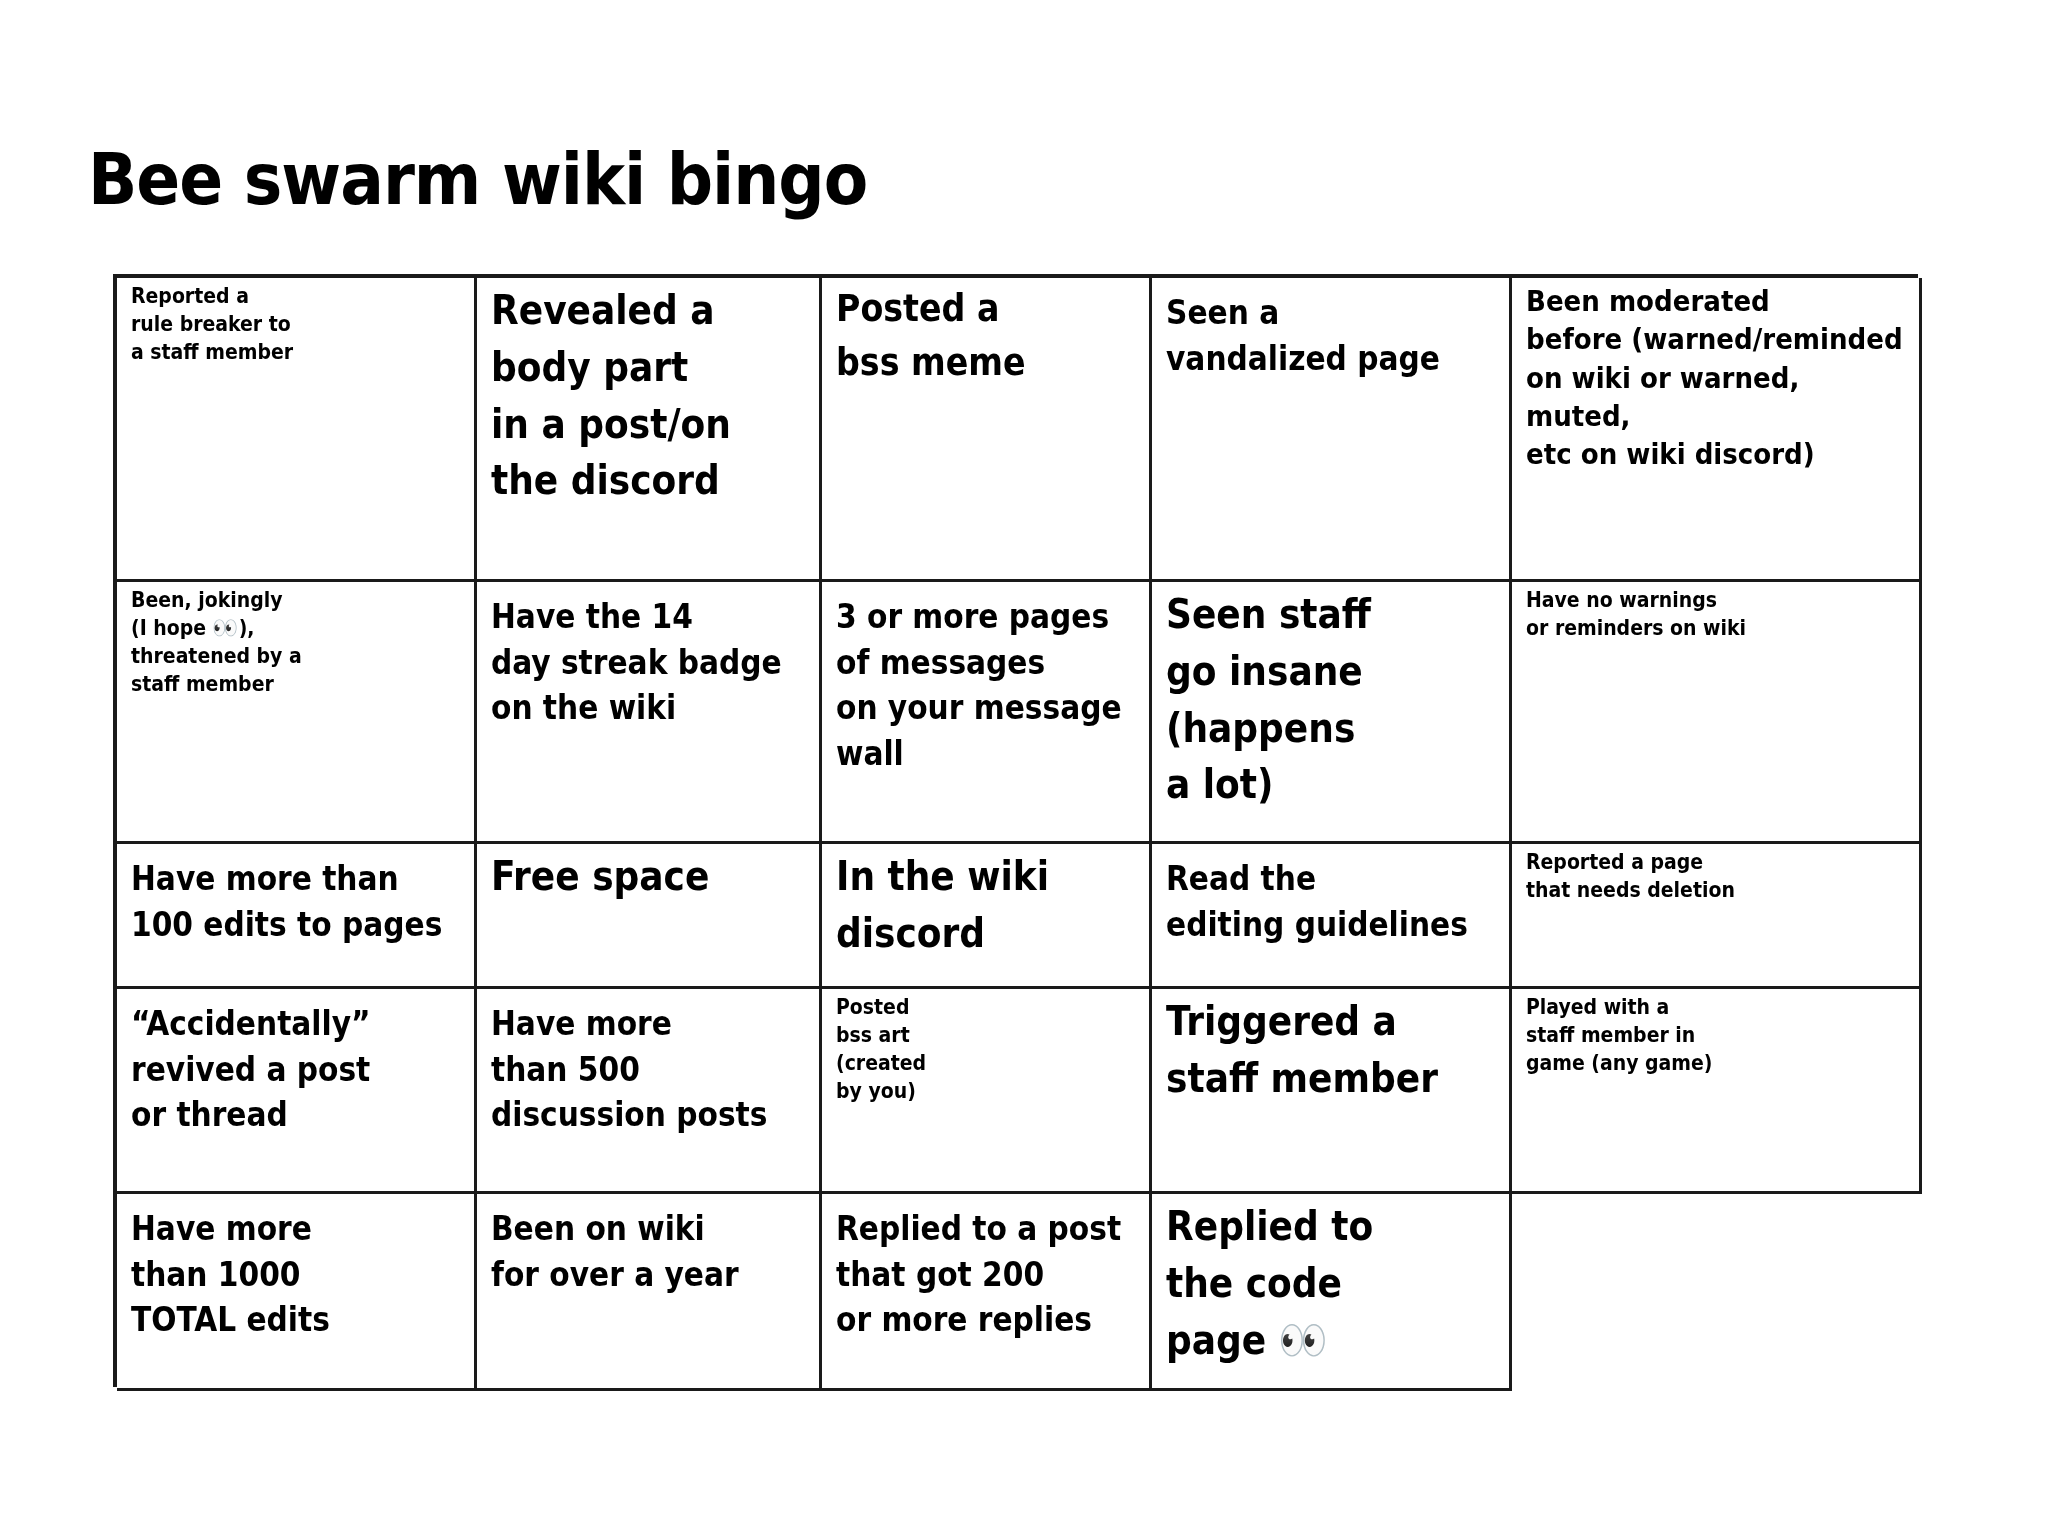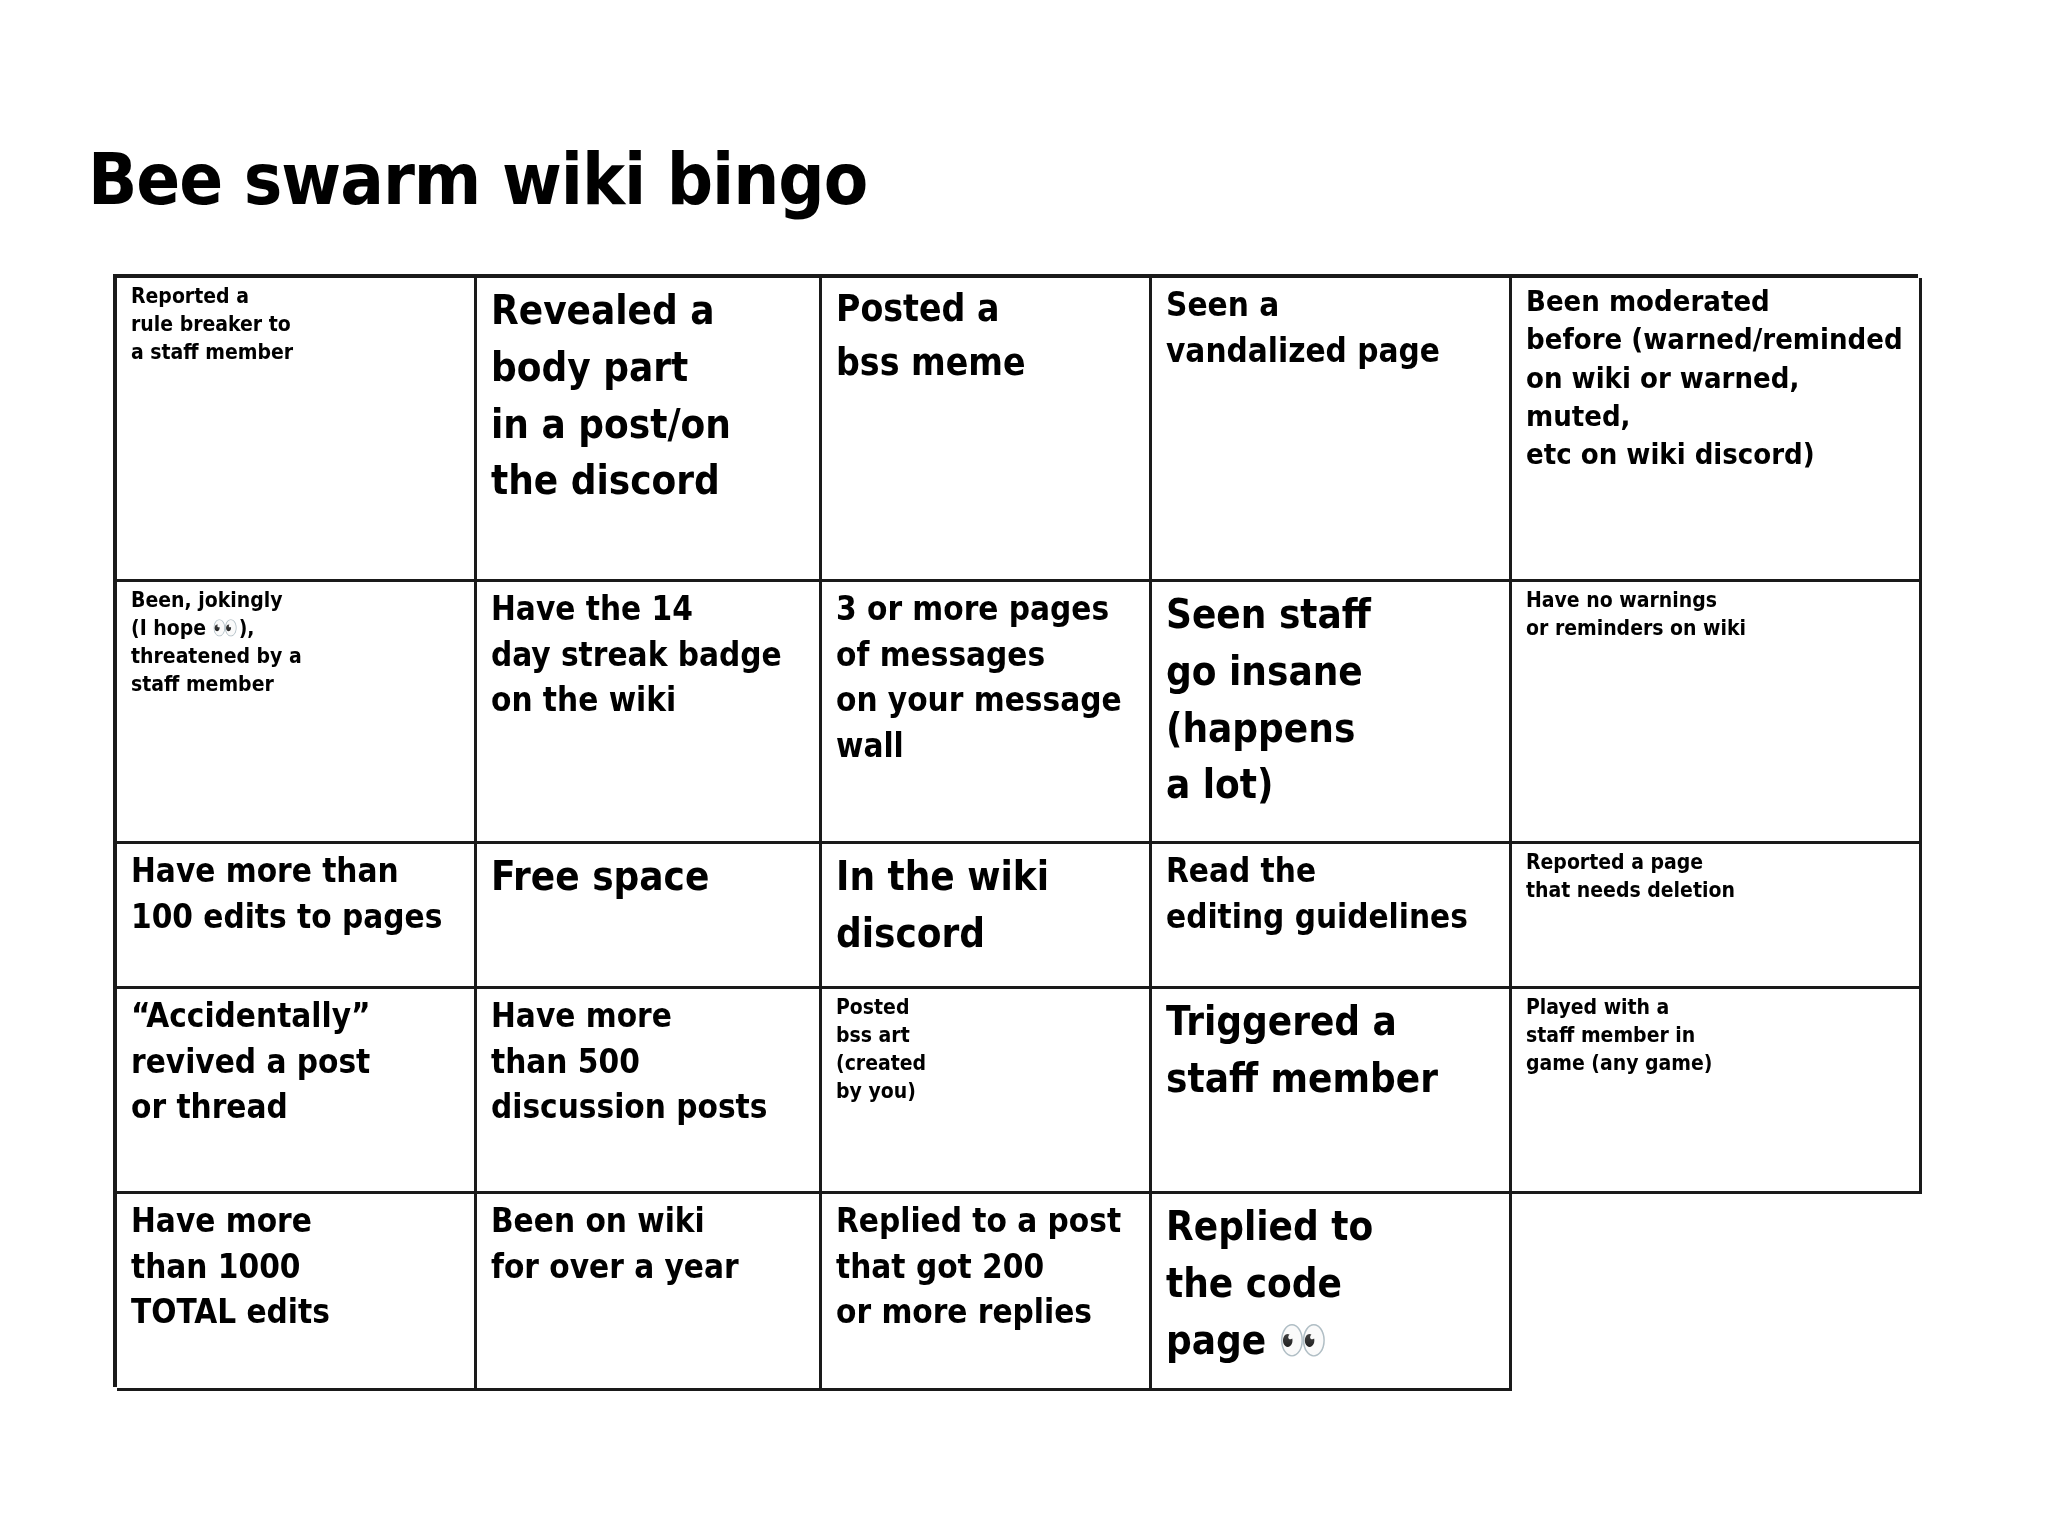--- a/index.html
+++ b/index.html
@@ -57,21 +57,21 @@
     font-family: "DejaVu Sans", sans-serif;
     font-stretch: condensed;
     line-height: 1.30;
     width: 100%;
     white-space: pre-line;
   }
 
   
   .s-xs .cell-text { font-size: 29px; line-height: 1.32; }
   .s-sm .cell-text { font-size: 21px; line-height: 1.34; }
-  .s-md .cell-text { font-size: 33px; line-height: 1.38; }
+  .s-md .cell-text { font-size: 33px; line-height: 1.38; margin-top: 8px; }
   .s-lg .cell-text { font-size: 40px; line-height: 1.42; }
   .s-xl .cell-text { font-size: 37px; line-height: 1.45; }
 </style>
 </head>
 <body>
 
 <h1 id="page-title">Bee swarm wiki bingo</h1>
 
 <div id="bingo-grid">
     <div class="cell s-sm">

